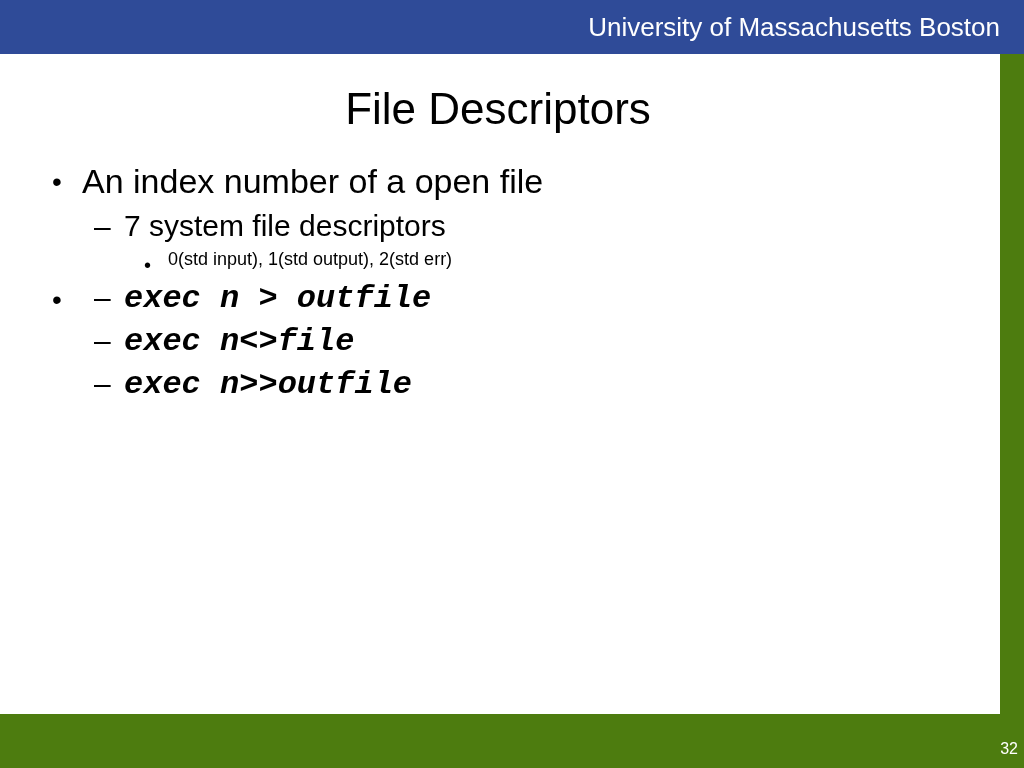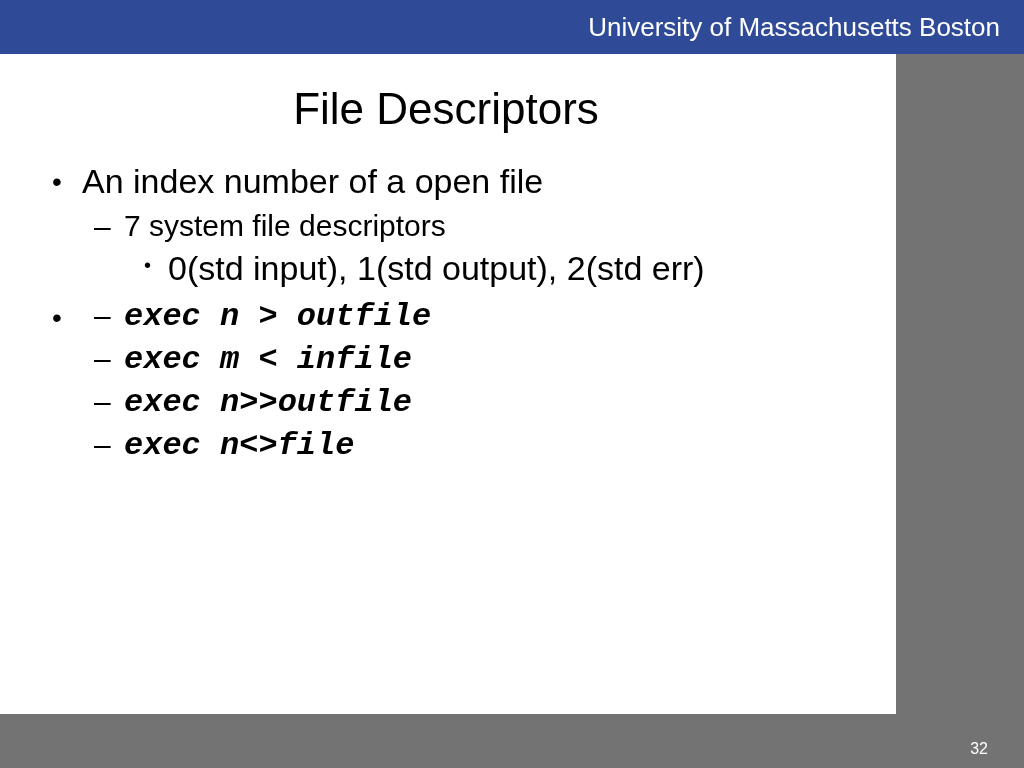--- a/index.html
+++ b/index.html
@@ -1,41 +1,41 @@
 <!DOCTYPE html>
 <html><head>
 <meta charset="utf-8">
 <style>
   * { margin: 0; padding: 0; box-sizing: border-box; }
   html, body { width: 1024px; height: 768px; overflow: hidden; font-family: Arial, Helvetica, sans-serif; }
   .slide {
     width: 1024px;
     height: 768px;
-    background: #737373;
+    background: #4d7c0f;
     position: relative;
   }
   .header {
     width: 100%;
     height: 54px;
     background: #2f4b98;
     display: flex;
     align-items: center;
     justify-content: flex-end;
     padding-right: 24px;
   }
   .header-text {
     color: #ffffff;
     font-size: 26px;
     font-weight: 400;
   }
   .content {
     position: absolute;
     top: 54px;
     left: 0;
-    width: 896px;
+    width: 1000px;
     height: 660px;
     background: #ffffff;
     padding: 30px 44px 20px 40px;
   }
   .title {
     text-align: center;
     font-size: 44px;
     font-weight: 400;
     color: #000;
     margin-bottom: 28px;
@@ -71,21 +71,21 @@
     position: absolute;
     left: 12px;
     top: 0;
     font-size: 30px;
     line-height: 36px;
   }
   .lvl3 {
     margin-top: 6px;
   }
   .lvl3 > li {
-    font-size: 34px;
+    font-size: 18px;
     color: #000;
     margin-bottom: 6px;
     position: relative;
     padding-left: 44px;
   }
   .lvl3 > li::before {
     content: "•";
     position: absolute;
     left: 20px;
     top: 0;
@@ -94,21 +94,21 @@
   }
   .code {
     font-family: "Courier New", Courier, monospace;
     font-weight: bold;
     font-style: italic;
     font-size: 32px;
   }
   .pagenum {
     position: absolute;
     bottom: 10px;
-    right: 36px;
+    right: 6px;
     color: #ffffff;
     font-size: 16px;
   }
 </style>
 </head>
 <body>
 
 <div class="slide">
   <div class="header">
     <span class="header-text">University of Massachusetts Boston</span>
@@ -130,27 +130,24 @@
             </ul>
           </li>
         </ul>
       </li>
       <li>
         <ul class="lvl2">
           <li>
             <span class="code">exec n &gt; outfile</span>
           </li>
           <li>
-            <span class="code">exec m &lt; infile</span>
+            <span class="code">exec n&lt;&gt;file</span>
           </li>
           <li>
             <span class="code">exec n&gt;&gt;outfile</span>
-          </li>
-          <li>
-            <span class="code">exec n&lt;&gt;file</span>
           </li>
         </ul>
       </li>
     </ul>
   </div>
 
   <div class="pagenum">32</div>
 </div>
 
 </body></html>

